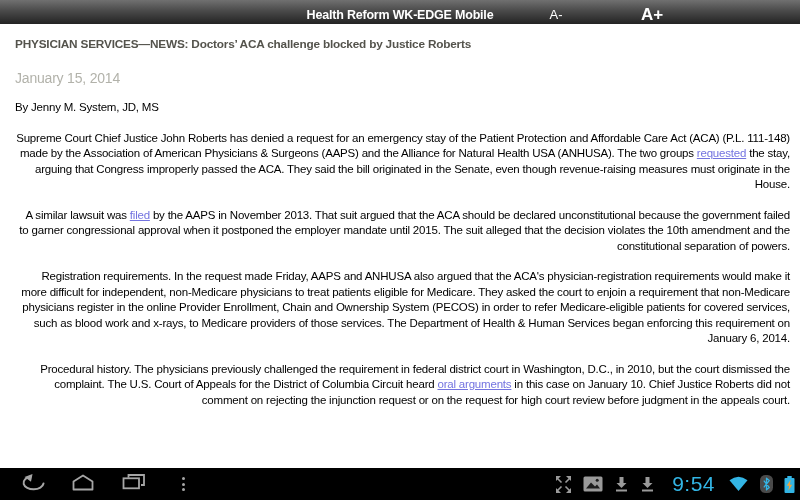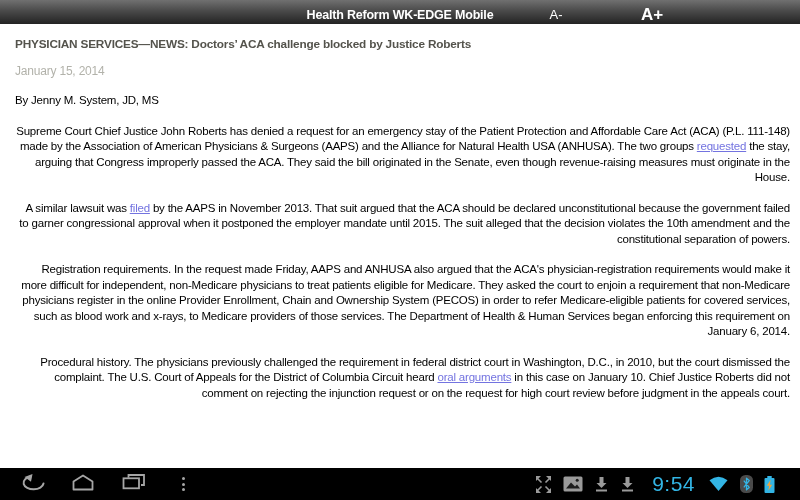--- a/index.html
+++ b/index.html
@@ -23,38 +23,38 @@
   }
   .font-dec{left:536px;width:40px;font-size:13px;}
   .font-inc{left:628px;width:48px;font-size:17px;font-weight:bold;}
   
   .content{
     position:absolute;top:30px;left:8px;width:788px;height:438px;
     padding:6px 6px 0 7px;box-sizing:border-box;background:#fff;
     color:#000;font-size:11.5px;letter-spacing:-0.2px;line-height:15.5px;
   }
   .headline{font-weight:bold;color:#54534c;font-size:11.8px;line-height:16px;margin:0;}
-  .date{color:#b2b2aa;font-size:12px;line-height:16px;margin:11px 0 14px 0;}
+  .date{color:#b2b2aa;font-size:14px;line-height:16px;margin:18px 0 14px 0;}
   .byline{margin:0 0 15px 0;}
   .content p.para{margin:0 0 15px 0;text-align:right;}
   .seg-normal{color:#000;}
   .seg-bold{color:#000;font-weight:normal;}
   .seg-link{color:#7373e0;text-decoration:underline;cursor:pointer;}
   .tags{margin:25px 0 0 0;}
   
   .sysbar{
     position:absolute;bottom:0;left:0;width:800px;height:32px;background:#000;
     display:flex;align-items:center;
   }
   .navgroup{display:flex;align-items:center;height:32px;}
   .navbtn{width:50px;height:32px;display:flex;align-items:center;justify-content:center;cursor:pointer;}
   .navbtn:first-child{margin-left:8px;}
   .dots{display:flex;flex-direction:column;gap:2.5px;}
   .dots i{width:3px;height:3px;border-radius:50%;background:#a6a6a6;display:block;}
-  .rightgroup{margin-left:auto;display:flex;align-items:center;gap:11px;padding-right:25px;height:32px;}
+  .rightgroup{margin-left:auto;display:flex;align-items:center;gap:11px;padding-right:5px;height:32px;}
   .clock{color:#33b5e5;font-size:21px;letter-spacing:0.5px;line-height:32px;margin:0 2px 0 6px;}
   .statusicon{display:flex;align-items:center;justify-content:center;}
 </style>
 </head>
 <body>
 
 <div class="screen">
 
   <div class="topbar">
     <div class="app-title">Health Reform WK-EDGE Mobile</div>

